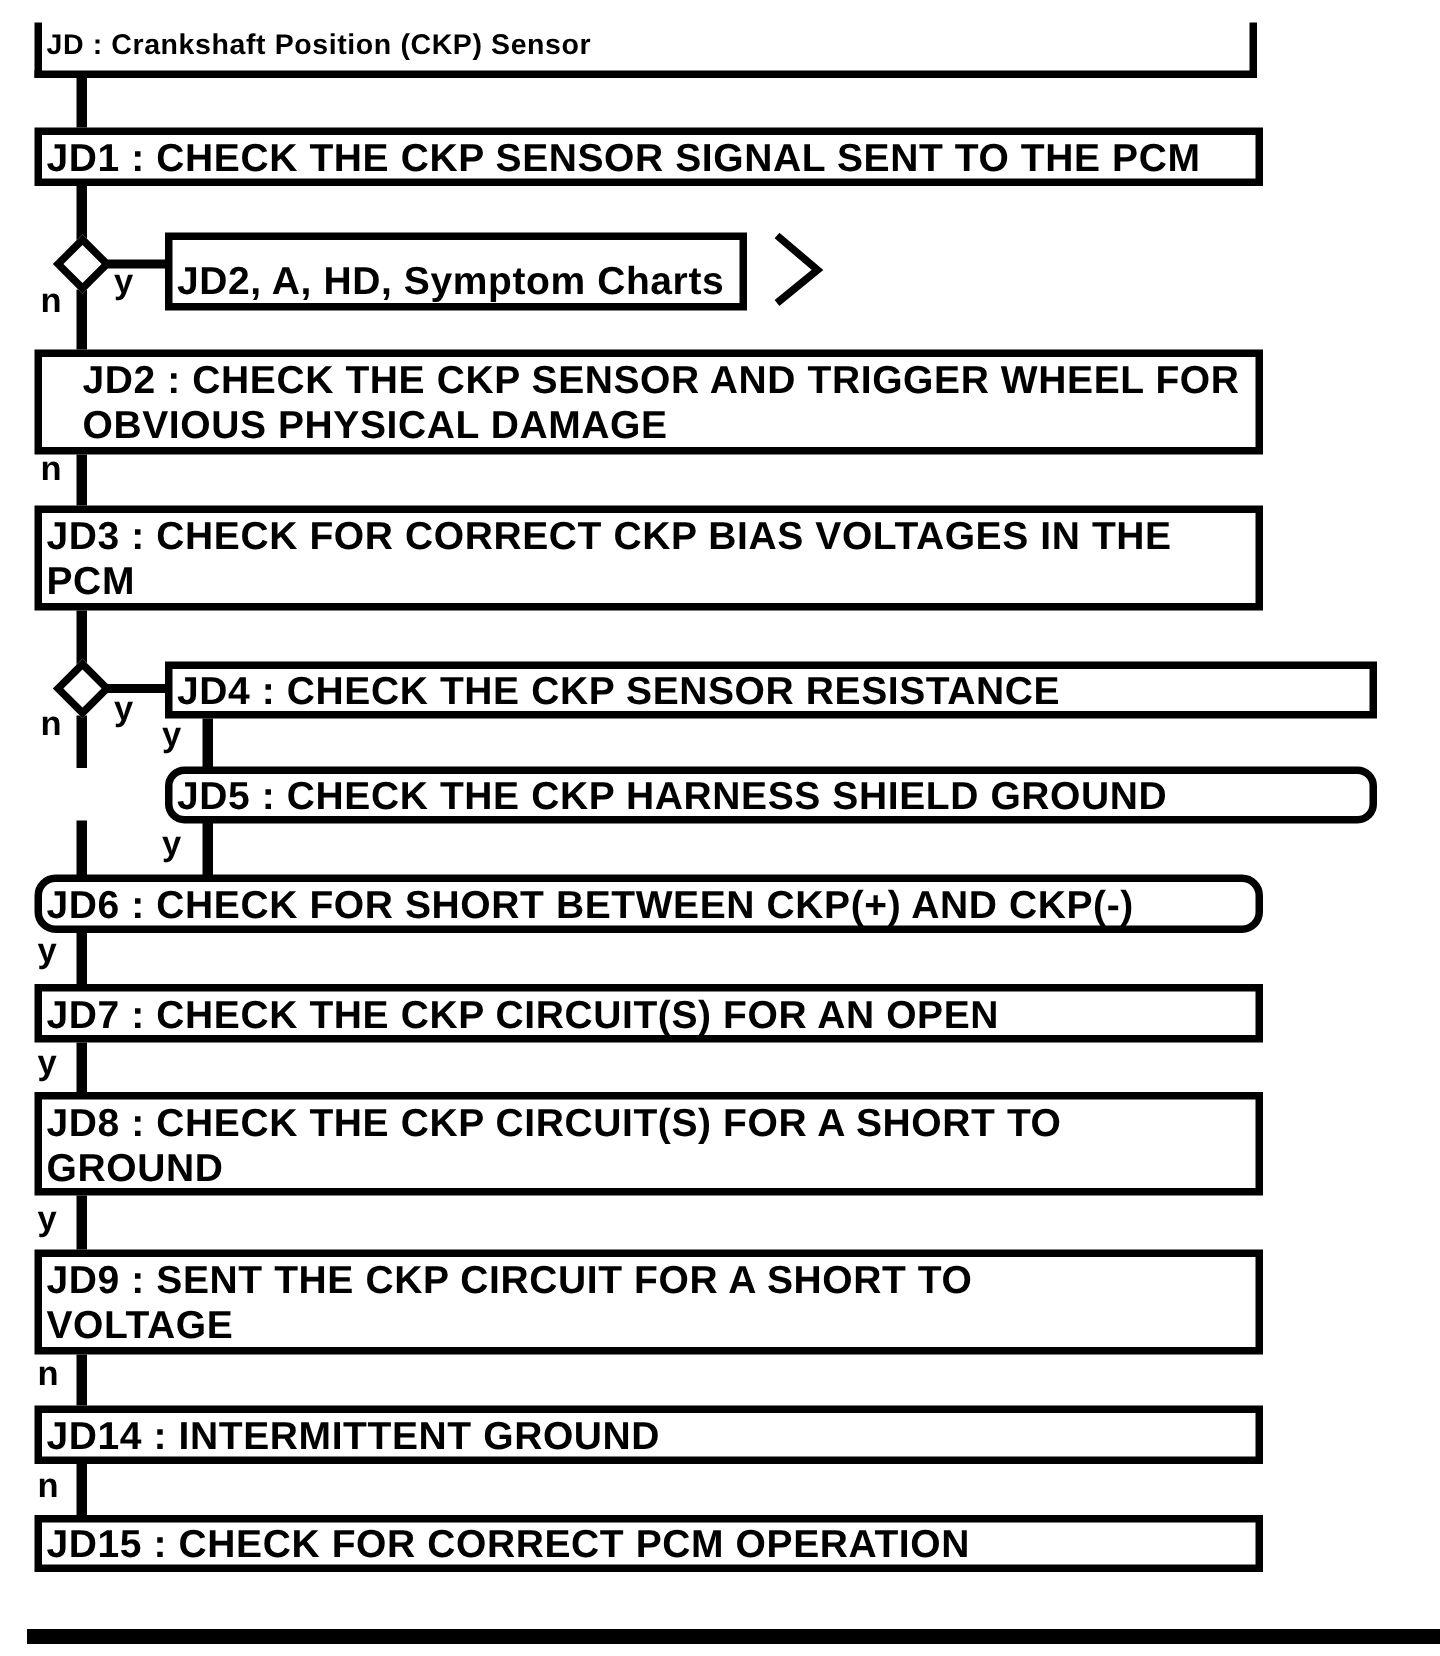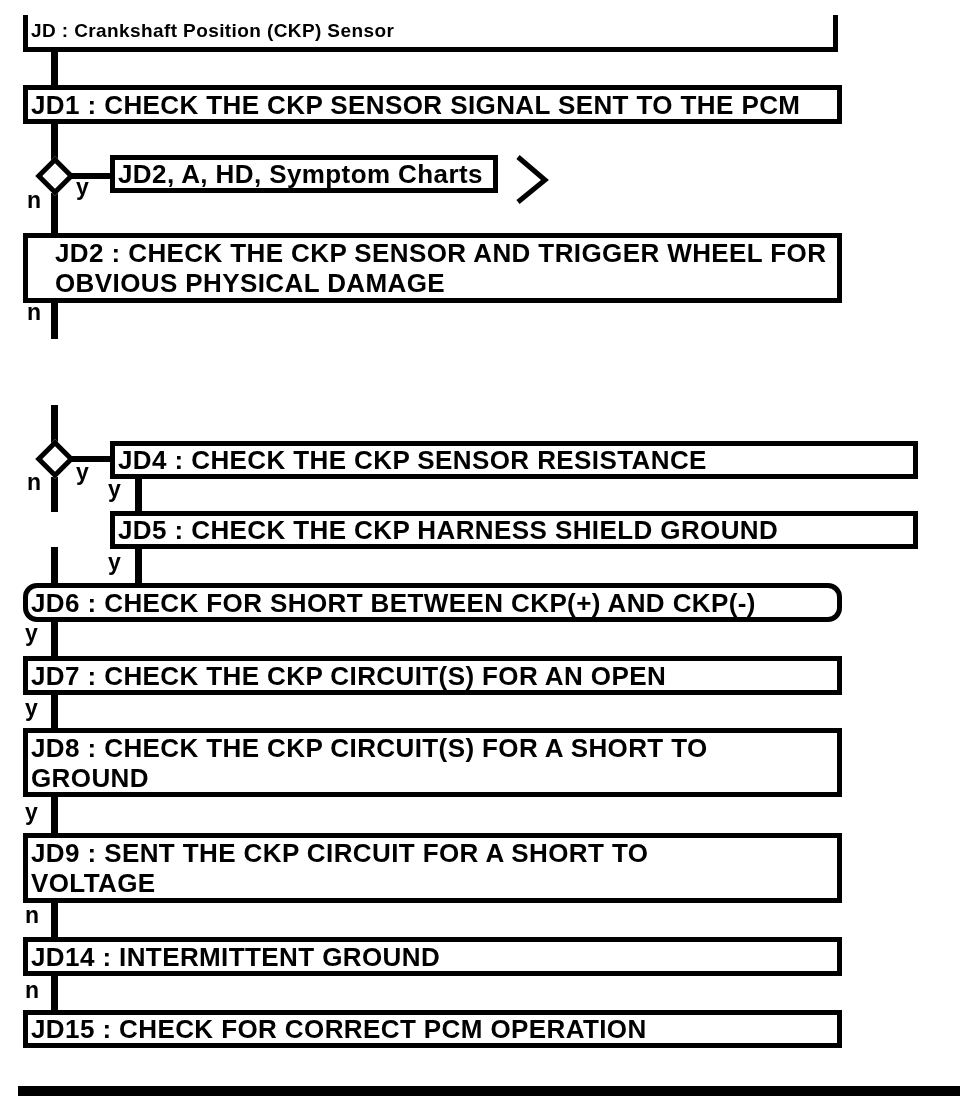--- a/index.html
+++ b/index.html
@@ -106,38 +106,41 @@
   <span class="blabel" style="left:25px;top:622px;">y</span>
   <span class="blabel" style="left:25px;top:697px;">y</span>
   <span class="blabel" style="left:25px;top:801px;">y</span>
   <span class="blabel" style="left:25px;top:904px;">n</span>
   <span class="blabel" style="left:25px;top:979px;">n</span>
 
   <div class="box" style="left:23px;top:85px;width:819px;height:39px;">
     <span class="t nowrap">JD1 : CHECK THE CKP SENSOR SIGNAL SENT TO THE PCM</span>
   </div>
 
-  <div class="box" style="left:110px;top:155px;width:388px;height:38px;">
+  <div class="box" style="left:110px;top:155px;width:388px;height:52px;align-items:flex-end;">
     <span class="t nowrap">JD2, A, HD, Symptom Charts</span>
   </div>
 
   <svg style="left:512px;top:150px;" width="45" height="60" viewBox="0 0 45 60">
     <polyline points="6,7 33,30 6,52" fill="none" stroke="#000000" stroke-width="5"></polyline>
   </svg>
 
   <div class="box" style="left:23px;top:233px;width:819px;height:70px;padding-left:27px;">
     <span class="t" style="max-width:795px;">JD2 : CHECK THE CKP SENSOR AND TRIGGER WHEEL FOR OBVIOUS PHYSICAL DAMAGE</span>
   </div>
 
+  <div class="box" style="left:23px;top:337px;width:819px;height:70px;">
+    <span class="t" style="max-width:780px;">JD3 : CHECK FOR CORRECT CKP BIAS VOLTAGES IN THE PCM</span>
+  </div>
 
   <div class="box" style="left:110px;top:441px;width:808px;height:38px;">
     <span class="t nowrap">JD4 : CHECK THE CKP SENSOR RESISTANCE</span>
   </div>
 
-  <div class="box" style="left:110px;top:511px;width:808px;height:38px;">
+  <div class="box" style="left:110px;top:511px;width:808px;height:38px;border-radius:13px;">
     <span class="t nowrap">JD5 : CHECK THE CKP HARNESS SHIELD GROUND</span>
   </div>
 
   <div class="box" style="left:23px;top:583px;width:819px;height:39px;border-radius:14px;">
     <span class="t nowrap">JD6 : CHECK FOR SHORT BETWEEN CKP(+) AND CKP(-)</span>
   </div>
 
   <div class="box" style="left:23px;top:656px;width:819px;height:39px;">
     <span class="t nowrap">JD7 : CHECK THE CKP CIRCUIT(S) FOR AN OPEN</span>
   </div>

